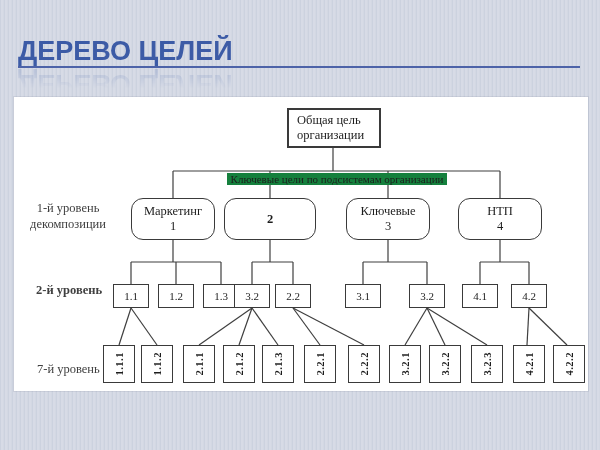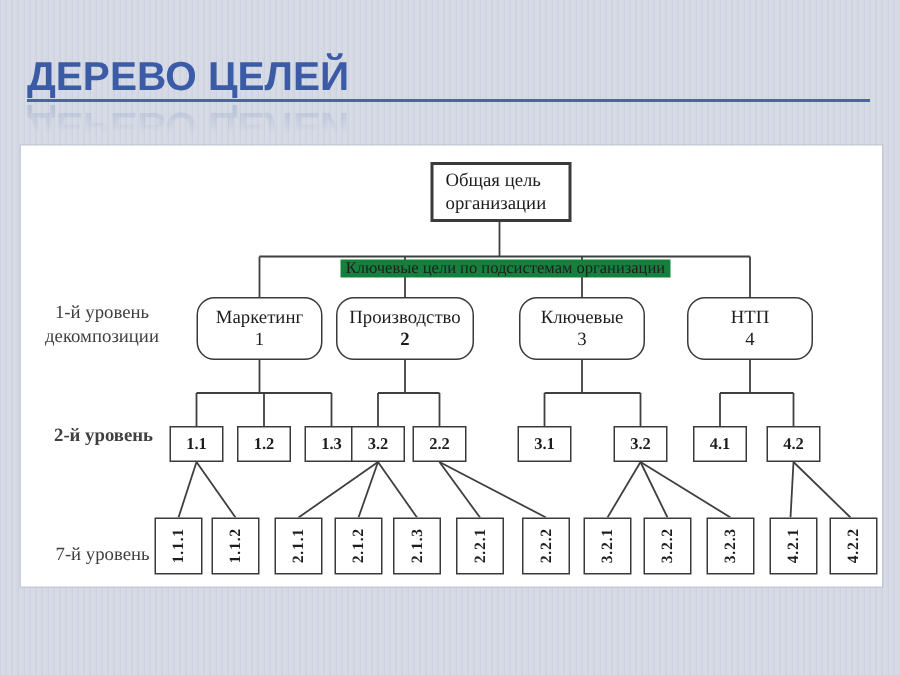--- a/index.html
+++ b/index.html
@@ -36,21 +36,21 @@
     position:absolute;background:#fff;border:1px solid #3a3a3a;
     color:#1d1d1d;z-index:2;box-sizing:border-box;
     display:flex;flex-direction:column;align-items:center;justify-content:center;
   }
   .root-box{
     left:287px;top:108px;width:94px;height:40px;border-width:2px;
     align-items:center;padding-left:8px;
     font-size:12.5px;line-height:15px;
   }
   .l1box{top:198px;height:42px;border-width:1.5px;font-size:12.5px;line-height:15px;border-radius:12px;}
-  .l2box{top:284px;width:36px;height:24px;border-width:1.5px;font-size:11px;font-weight:bold;}
+  .l2box{top:284px;width:36px;height:24px;border-width:1.5px;font-size:11px;font-weight:normal;}
   .l3box{top:345px;width:32px;height:38px;border-width:1.5px;font-size:10.5px;font-weight:bold;}
   .l3box .vtext{writing-mode:vertical-rl;transform:rotate(180deg);letter-spacing:0.5px;}
   .bracket-label{
     position:absolute;left:227px;top:173px;width:220px;z-index:3;
     background:#15803d;text-align:center;font-size:11px;color:#1d1d1d;
   }
   .row-label{position:absolute;z-index:2;color:#404040;font-size:12.5px;line-height:16px;}
   .row-label-1{left:18px;top:200px;width:100px;text-align:center;}
   .row-label-2{left:36px;top:282px;font-weight:bold;}
   .row-label-3{left:37px;top:361px;}
@@ -114,21 +114,20 @@
 
 <div class="row-label row-label-1">1-й уровень декомпозиции</div>
 <div class="row-label row-label-2">2-й уровень</div>
 <div class="row-label row-label-3">7-й уровень</div>
 
 <div class="node l1box" style="left:131px;width:84px">
   <div>Маркетинг</div>
   <div>1</div>
 </div>
 <div class="node l1box" style="left:224px;width:92px">
-  <div>Производство</div>
   <div class="bold-num">2</div>
 </div>
 <div class="node l1box" style="left:346px;width:84px">
   <div>Ключевые</div>
   <div>3</div>
 </div>
 <div class="node l1box" style="left:458px;width:84px">
   <div>НТП</div>
   <div>4</div>
 </div>

